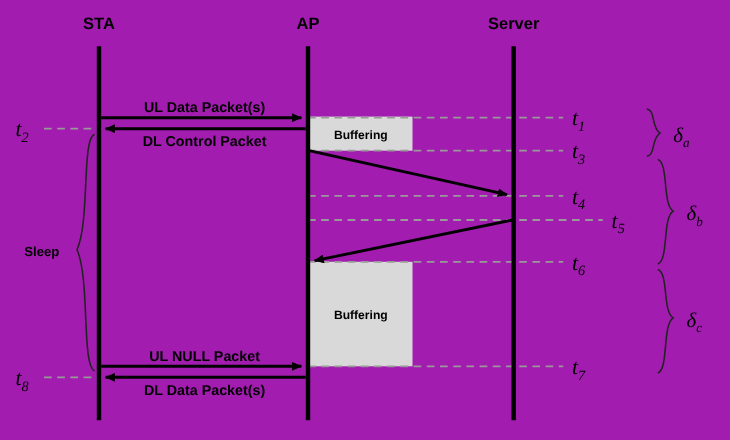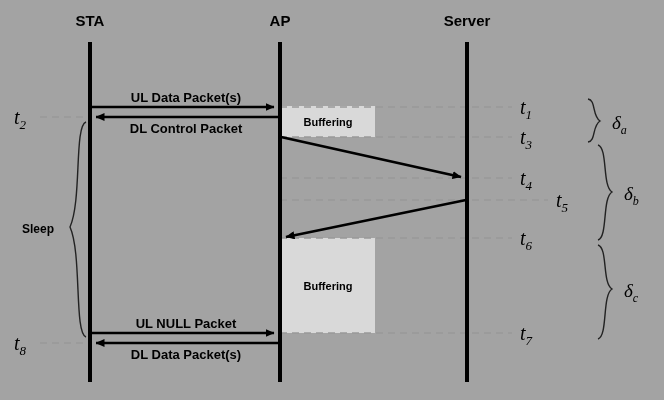--- a/index.html
+++ b/index.html
@@ -4,21 +4,21 @@
 <style>
   html, body {
     margin: 0;
     padding: 0;
     background: #ffffff;
   }
   #canvas {
     position: relative;
     width: 664px;
     height: 400px;
-    background: #a3a3a3;
+    background: #a21caf;
     font-family: "Liberation Sans", sans-serif;
     overflow: hidden;
   }
   #diagram-svg {
     position: absolute;
     left: 0;
     top: 0;
     width: 664px;
     height: 400px;
   }

